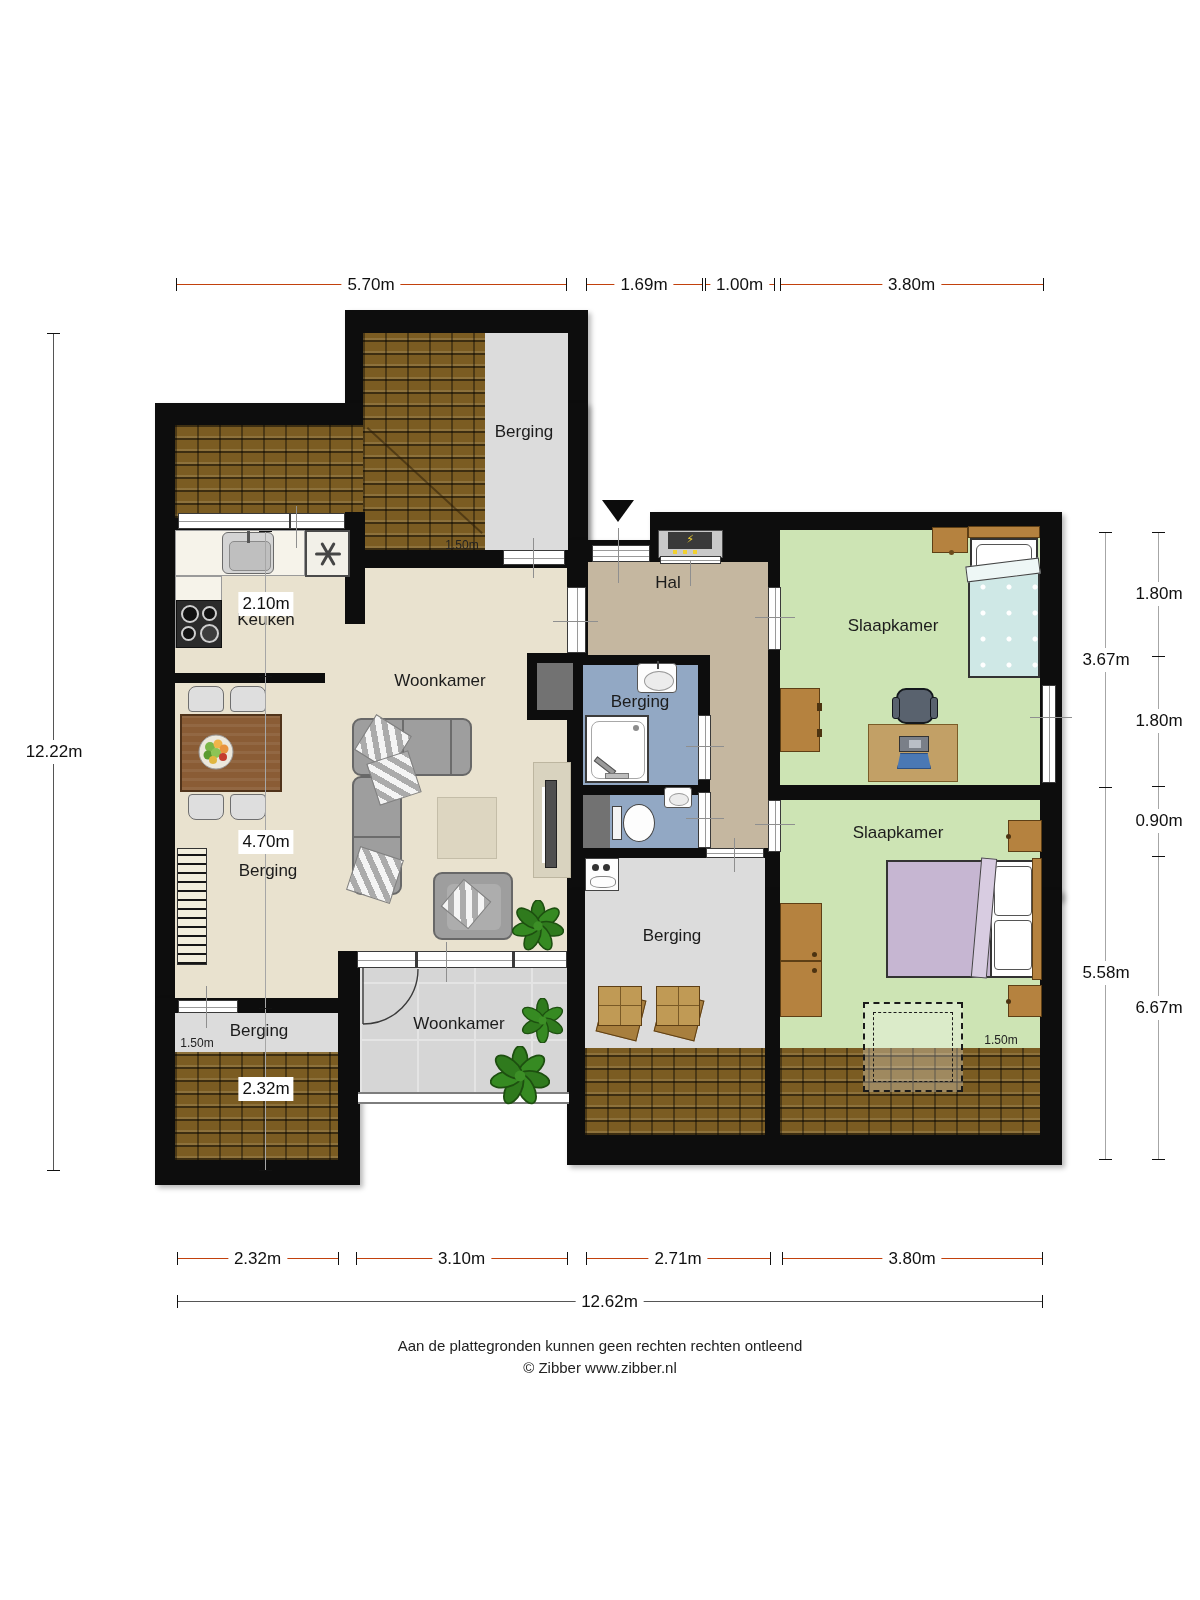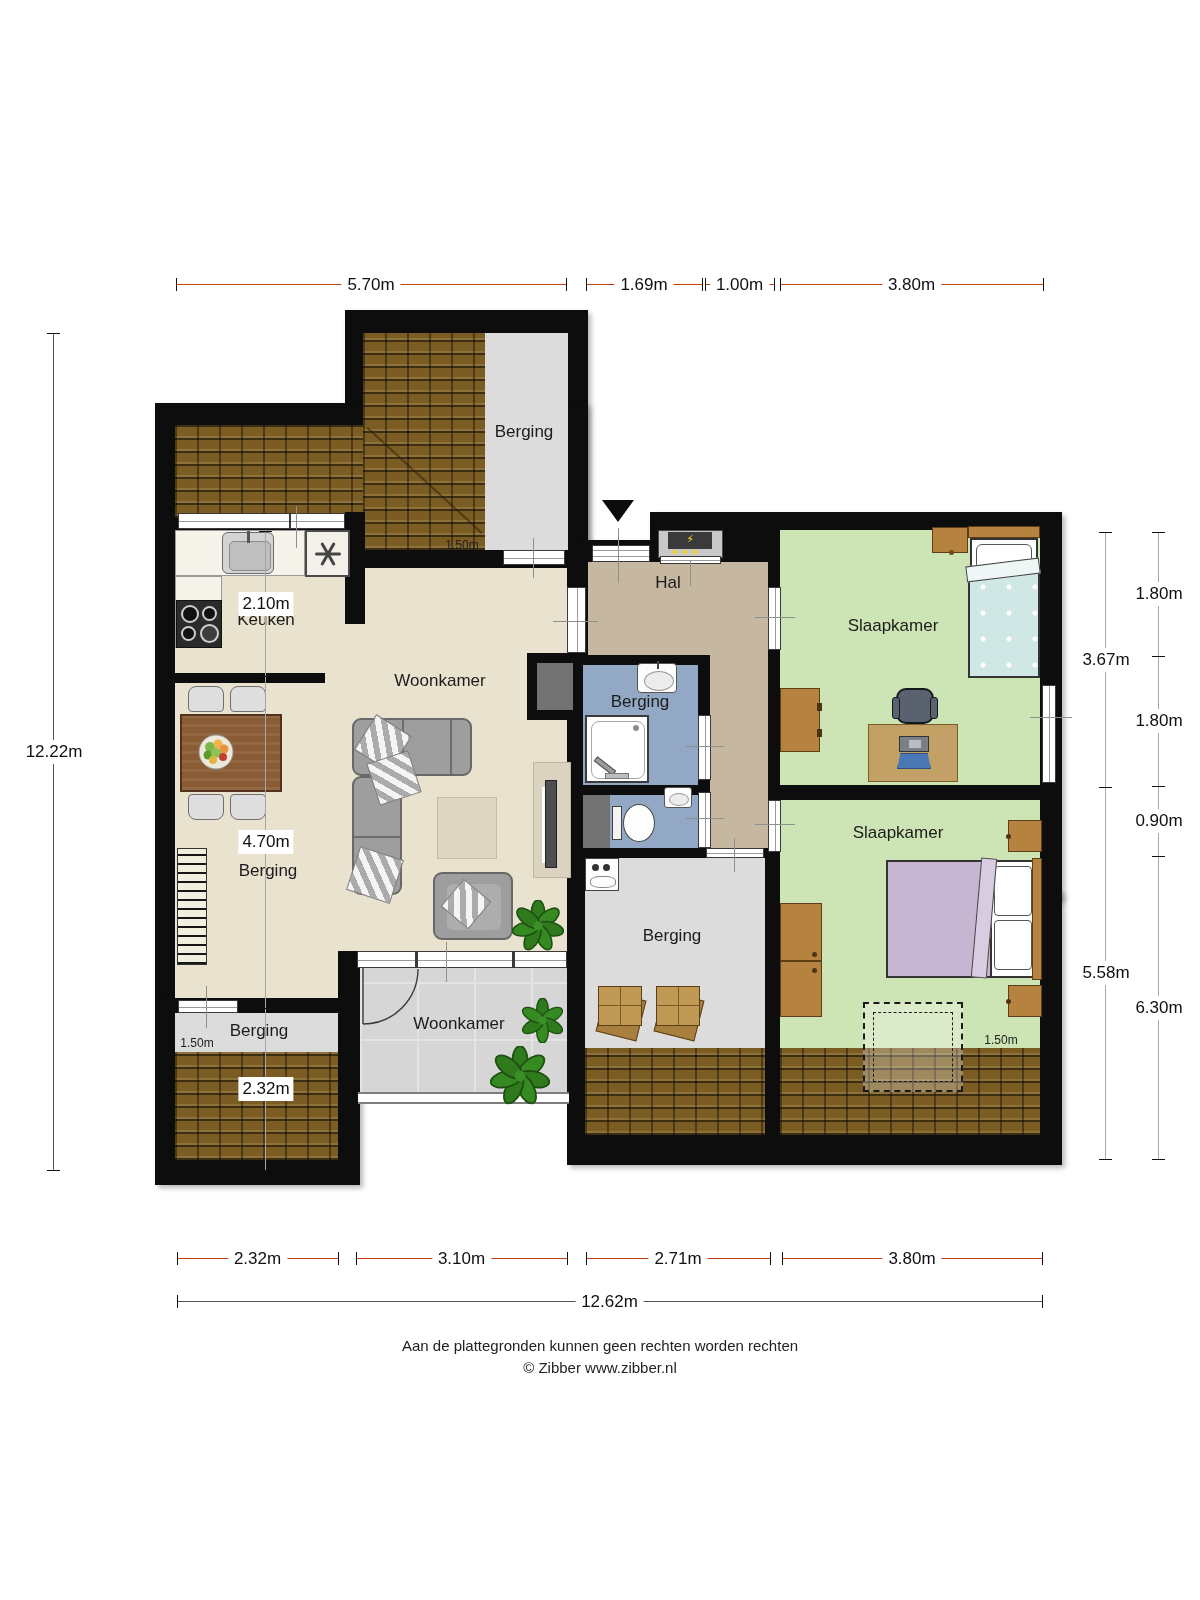--- a/index.html
+++ b/index.html
@@ -443,19 +443,19 @@
       <span class="dlv">1.80m</span>
     </div>
   <div class="dimv" style="left:1158px;top:786px;height:70px;">
      <i style="top:0;"></i>
       <i style="top:100%;"></i>
       <span class="dlv">0.90m</span>
     </div>
   <div class="dimv" style="left:1158px;top:856px;height:303px;">
      <i style="top:0;"></i>
       <i style="top:100%;"></i>
-      <span class="dlv">6.30m</span>
-    </div>
-
-  <div class="foot" style="top:1337px;">Aan de plattegronden kunnen geen rechten worden rechten</div>
+      <span class="dlv">6.67m</span>
+    </div>
+
+  <div class="foot" style="top:1337px;">Aan de plattegronden kunnen geen rechten rechten ontleend</div>
   <div class="foot" style="top:1359px;">© Zibber www.zibber.nl</div>
 
 </div>
 
 </body></html>

